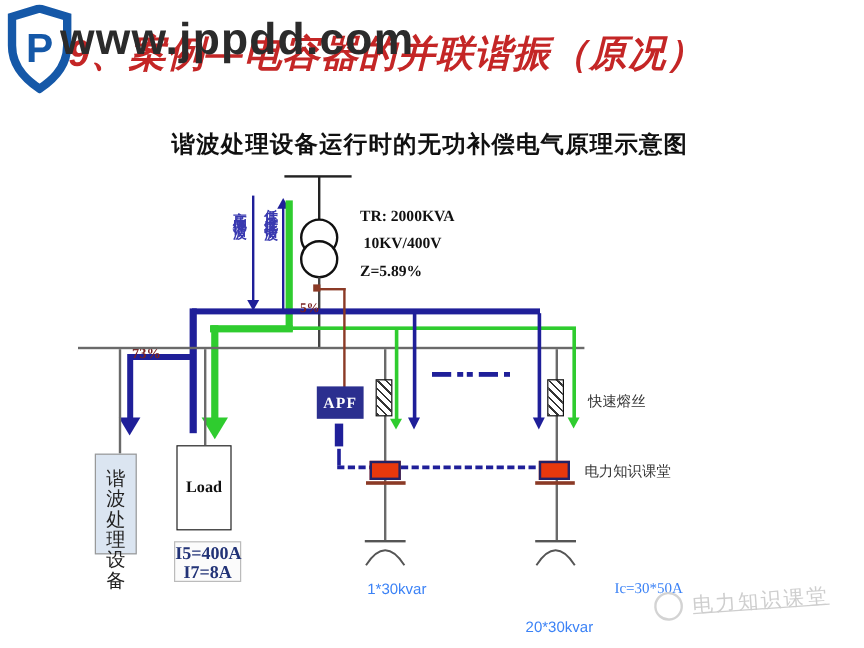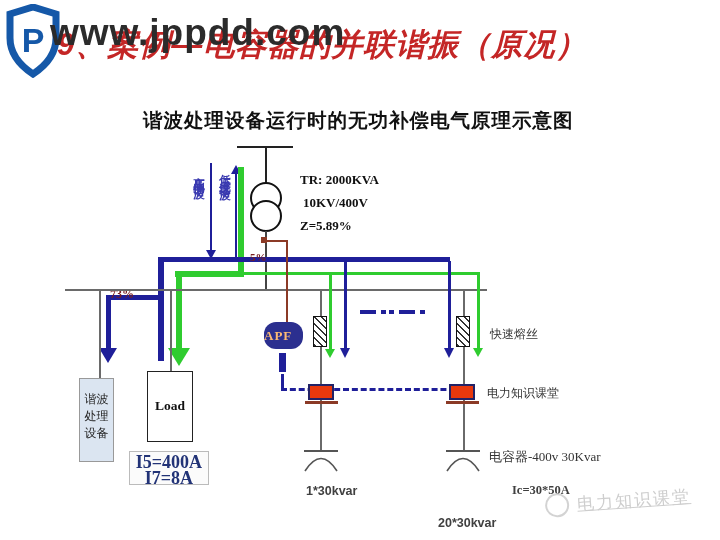--- a/index.html
+++ b/index.html
@@ -16,40 +16,40 @@
   .vtext{position:absolute;writing-mode:vertical-rl;text-orientation:upright;color:#3a3ab0;
          font-size:11.5px;letter-spacing:3px;font-weight:bold;}
   .trlabel{position:absolute;font-family:"Liberation Serif",serif;font-weight:bold;font-size:13px;color:#111;}
   .pct{position:absolute;font-weight:bold;color:#7a2020;font-family:"Liberation Serif",serif;}
   .hatch{position:absolute;box-sizing:border-box;border:1.5px solid #111;background:
          repeating-linear-gradient(45deg,#333 0 1.5px,#fff 1.5px 5px);}
   .contactor{position:absolute;width:26px;height:16px;background:#e8380d;border:2px solid #222266;box-sizing:border-box;}
   .dash{position:absolute;height:4px;background:#1f1f99;}
   .capline{position:absolute;height:2px;background:#555;}
   .sideLabel{position:absolute;font-size:12px;color:#333;}
-  .boldlbl{position:absolute;font-weight:bold;font-size:12.5px;color:#404040;}
+  .boldlbl{position:absolute;font-weight:normal;font-size:12.5px;color:#3b82f6;}
   #title-main{position:absolute;left:57px;top:24px;font-size:31px;font-weight:bold;color:#c42626;
               letter-spacing:1px;white-space:nowrap;z-index:3;font-style:italic;}
   #watermark-top{position:absolute;left:50px;top:12px;font-size:37px;font-weight:bold;color:#2b2b2b;
               letter-spacing:1px;z-index:4;white-space:nowrap;}
   #diagram-title{position:absolute;left:143px;top:107px;font-size:19.5px;font-weight:bold;color:#111;
               font-family:"Liberation Serif",serif;letter-spacing:1px;white-space:nowrap;}
-  #apf-box{position:absolute;left:264px;top:322px;width:39px;height:27px;background:#2b2f8f;color:#fdba74;
-           font-family:"Liberation Serif",serif;font-weight:bold;font-size:13px;text-align:left;
-           line-height:27px;letter-spacing:1px;border-radius:12px;}
+  #apf-box{position:absolute;left:264px;top:322px;width:39px;height:27px;background:#2b2f8f;color:#ffffff;
+           font-family:"Liberation Serif",serif;font-weight:bold;font-size:13px;text-align:center;
+           line-height:27px;letter-spacing:1px;}
   #device-box{position:absolute;left:79px;top:378px;width:35px;height:84px;background:#dbe5f1;
            border:1px solid #999;box-sizing:border-box;}
-  #device-box span{display:block;width:26px;margin:12px auto 0;font-size:12px;color:#222;
+  #device-box span{display:block;width:26px;margin:12px auto 0;font-size:16px;color:#222;
            line-height:17px;word-break:break-all;text-align:center;}
   #load-box{position:absolute;left:147px;top:371px;width:46px;height:71px;background:#fff;
            border:1.5px solid #222;box-sizing:border-box;text-align:center;line-height:68px;
            font-family:"Liberation Serif",serif;font-weight:bold;font-size:13.5px;color:#111;}
-  #current-box{position:absolute;left:129px;top:451px;width:80px;height:34px;background:#fbfbfb;
+  #current-box{position:absolute;left:145px;top:451px;width:56px;height:34px;background:#fbfbfb;
            border:1px solid #bbb;box-sizing:border-box;text-align:center;color:#223377;
-           font-family:"Liberation Serif",serif;font-weight:bold;font-size:18px;line-height:16px;padding-top:2px;}
+           font-family:"Liberation Serif",serif;font-weight:bold;font-size:15px;line-height:16px;padding-top:2px;}
   #footer-wm{position:absolute;left:545px;top:489px;transform:rotate(-4deg);color:#c9c9c9;
            font-size:17px;display:flex;align-items:center;gap:8px;opacity:.9;z-index:5;}
   #footer-wm .circ{width:20px;height:20px;border:2px solid #cfcfcf;border-radius:50%;}
   #footer-wm .txt{text-decoration:underline;letter-spacing:2px;}
   .ctl-dashed{position:absolute;border-top:3.5px dashed #1f1f99;}
 </style>
 </head>
 <body>
 
 <div id="slide">
@@ -138,21 +138,20 @@
   <svg class="abs" style="left:304px;top:454px;" width="34" height="18" viewBox="0 0 34 18">
     <path d="M1 17 Q17 -8 33 17" fill="none" stroke="#555" stroke-width="1.6"></path>
   </svg>
   <div class="capline" style="left:446px;top:450px;width:34px;"></div>
   <svg class="abs" style="left:446px;top:454px;" width="34" height="18" viewBox="0 0 34 18">
     <path d="M1 17 Q17 -8 33 17" fill="none" stroke="#555" stroke-width="1.6"></path>
   </svg>
 
   <div class="sideLabel" style="left:490px;top:326px;">快速熔丝</div>
   <div class="sideLabel" style="left:487px;top:385px;">电力知识课堂</div>
-  <div class="sideLabel" style="left:489px;top:448px;font-family:'Liberation Serif',serif;font-size:13px;">电容器-400v  30Kvar</div>
 
   <div class="boldlbl" style="left:306px;top:484px;">1*30kvar</div>
   <div class="boldlbl" style="left:438px;top:516px;">20*30kvar</div>
   <div class="boldlbl" style="left:512px;top:483px;font-family:'Liberation Serif',serif;">Ic=30*50A</div>
 
   <div id="device-box">
     <span>谐波处理设备</span>
   </div>
   <div id="load-box">Load</div>
   <div id="current-box">

